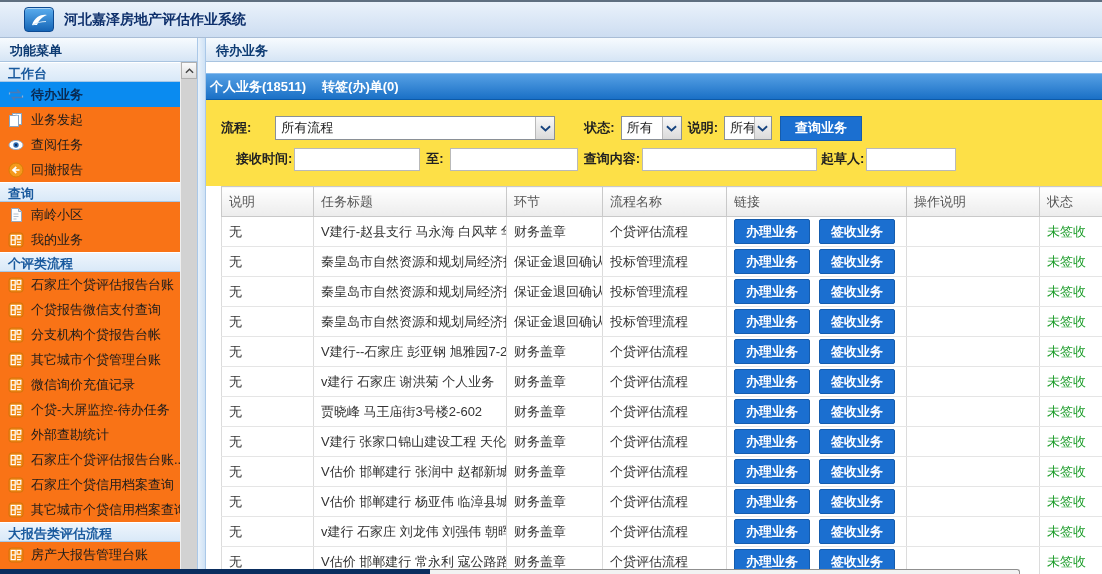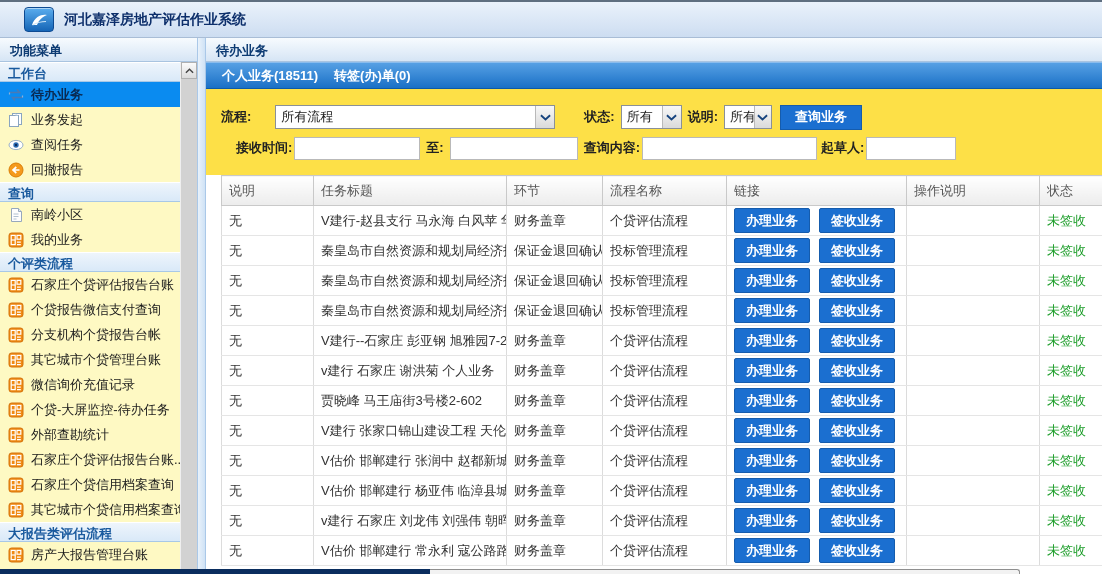--- a/index.html
+++ b/index.html
@@ -16,21 +16,21 @@
   }
   .logo {
     width:30px; height:25px; border-radius:4px; margin-right:10px;
     background:linear-gradient(#5badee,#1565b6); border:1px solid #0d4a92;
     display:flex; align-items:center; justify-content:center;
     box-shadow:inset 0 1px 0 rgba(255,255,255,.5);
   }
   .app-title { font-weight:bold; font-size:14px; color:#0d2f6b; }
   
   .body { display:flex; height:536px; }
-  .sidebar { width:197px; position:relative; background:#fef9c3; flex:0 0 197px; }
+  .sidebar { width:197px; position:relative; background:#f97316; flex:0 0 197px; }
   .panel-header {
     height:24px; padding:4px 0 0 10px; font-weight:bold; color:#0d3b73;
     background:linear-gradient(#f7fbfe,#d6e5f5); border-bottom:1px solid #a9c4e0;
   }
   .sidebar-content { position:absolute; top:24px; left:0; right:17px; bottom:0; overflow:hidden; }
   .section-header {
     height:20px; padding:2px 12px 0 8px; font-weight:bold; color:#1a5a9e;
     background:linear-gradient(#eef5fc,#d9e9f8);
     border-top:1px solid #fff; border-bottom:1px solid #a8c8e6;
   }
@@ -49,21 +49,21 @@
     background:linear-gradient(#fbfbfb,#dcdcdc); border:1px solid #b0b0b0;
   }
   .divider {
     width:9px; flex:0 0 9px;
     background:linear-gradient(90deg,#e9f2fb,#cfe2f5);
     border-left:1px solid #aac8e8; border-right:1px solid #aac8e8;
   }
   
   .main { flex:1; position:relative; overflow:hidden; background:#fff; }
   .tabbar {
-    margin-top:0; height:27px; display:flex; align-items:center; gap:16px; padding-left:16px;
+    margin-top:11px; height:27px; display:flex; align-items:center; gap:16px; padding-left:4px;
     background:linear-gradient(#56a0e4,#1a70c6);
     border-top:1px solid #8abced; border-bottom:1px solid #0d5aa8;
     color:#fff; font-weight:bold;
   }
   .tab { cursor:pointer; white-space:nowrap; }
   .filter { padding:15px 0 14px 15px; background:#fde047; }
   .frow { display:flex; align-items:center; height:26px; }
   .frow + .frow { margin-top:5px;margin-left:15px; }
   .lbl { font-weight:bold; color:#222; white-space:nowrap; }
   .sel {

